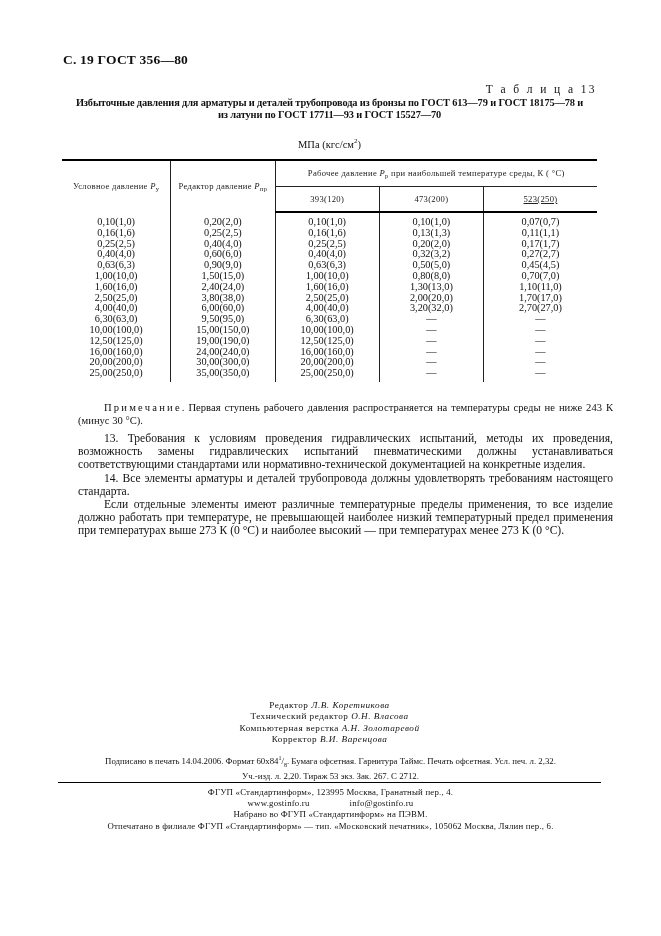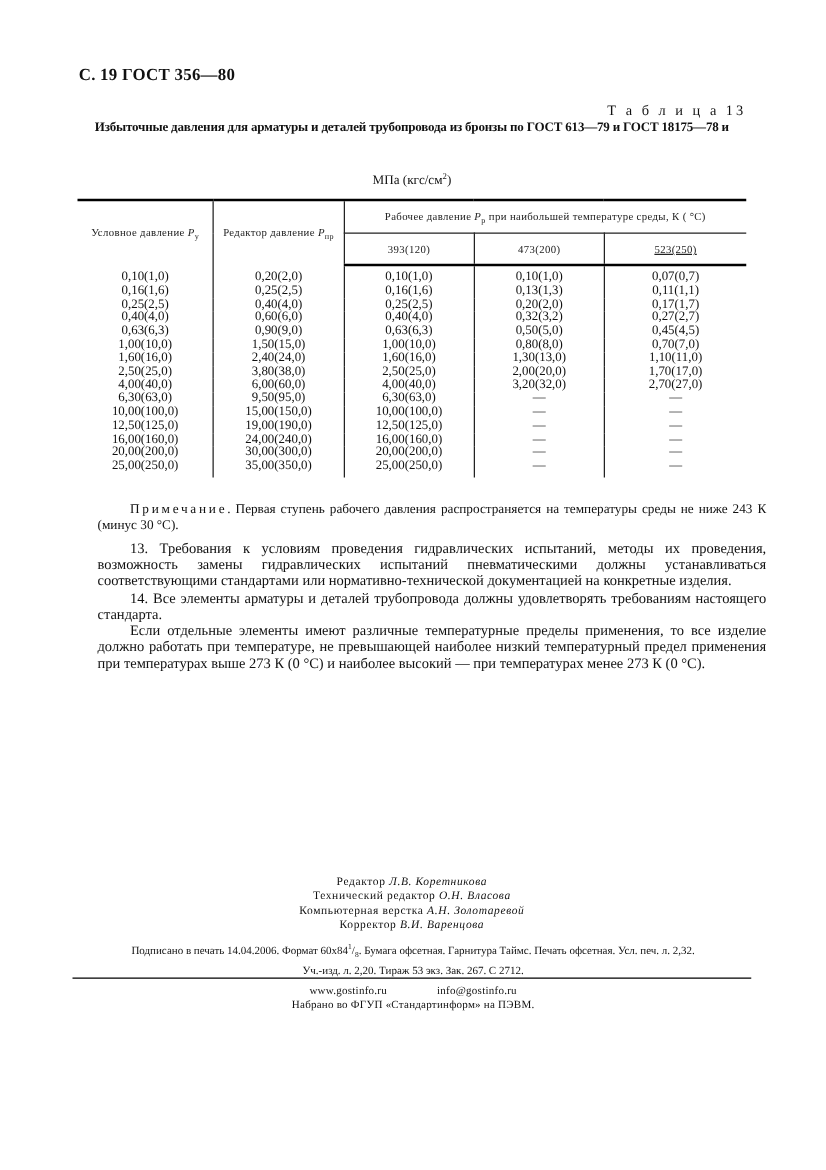--- a/index.html
+++ b/index.html
@@ -52,20 +52,21 @@
 </style>
 </head>
 <body>
 
 <div class="abs page-header">С. 19 ГОСТ 356—80</div>
 
 <div class="abs table-label">Т а б л и ц а  13</div>
 
 <div class="abs table-title">
   <div>Избыточные давления для арматуры и деталей трубопровода из бронзы по ГОСТ 613—79 и ГОСТ 18175—78 и</div>
+  <div>из латуни по ГОСТ 17711—93 и ГОСТ 15527—70</div>
 </div>
 
 <div class="abs units"><span>МПа (кгс/см</span><sup>2</sup><span>)</span></div>
 
 <table class="data">
   <thead>
     <tr class="r1">
       <th class="c1" rowspan="2"><span>Условное давление </span><i class="italic">P</i><span class="sub">у</span></th>
       <th class="c2 vl" rowspan="2"><span>Редактор давление </span><i class="italic">P</i><span class="sub">пр</span></th>
       <th class="vl span2" colspan="3"><span>Рабочее давление </span><i class="italic">P</i><span class="sub">р</span><span> при наибольшей температуре среды, К ( °С)</span></th>
@@ -199,15 +200,17 @@
 </div>
 
 <div class="abs imprint">
   <div><span>Подписано в печать 14.04.2006.  Формат 60х84</span><sup style="font-size:6px">1</sup>/<sub style="font-size:6px">8</sub><span>.   Бумага офсетная.  Гарнитура Таймс. Печать офсетная.  Усл. печ. л. 2,32.</span></div>
   <div>Уч.-изд. л. 2,20.  Тираж  53 экз. Зак. 267.  С  2712.</div>
 </div>
 
 <div class="abs rule"></div>
 
 <div class="abs publisher">
+  <div>ФГУП «Стандартинформ», 123995 Москва, Гранатный пер., 4.</div>
   <div><span>www.gostinfo.ru</span><span class="gap"></span><span>info@gostinfo.ru</span></div>
   <div>Набрано во ФГУП «Стандартинформ»  на ПЭВМ.</div>
+  <div>Отпечатано в филиале ФГУП «Стандартинформ» — тип. «Московский печатник», 105062 Москва, Лялин пер., 6.</div>
 </div>
 
 </body></html>

